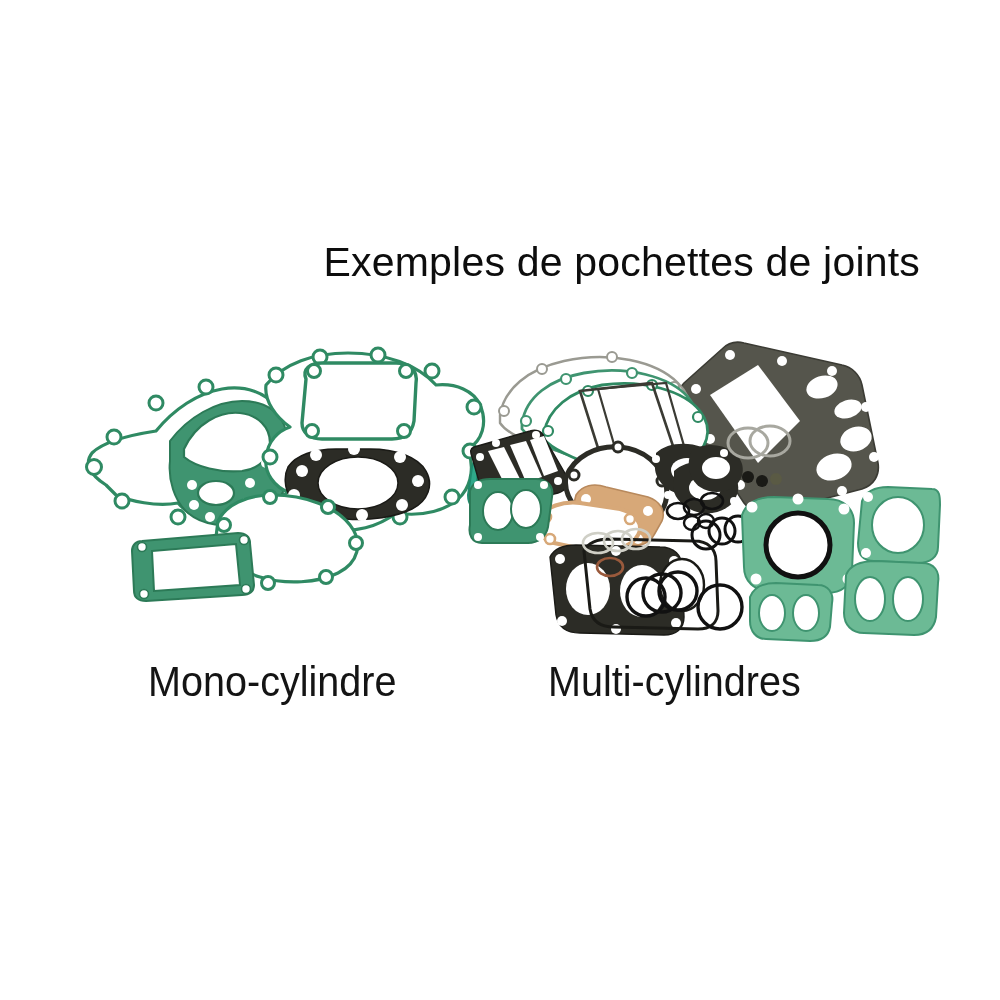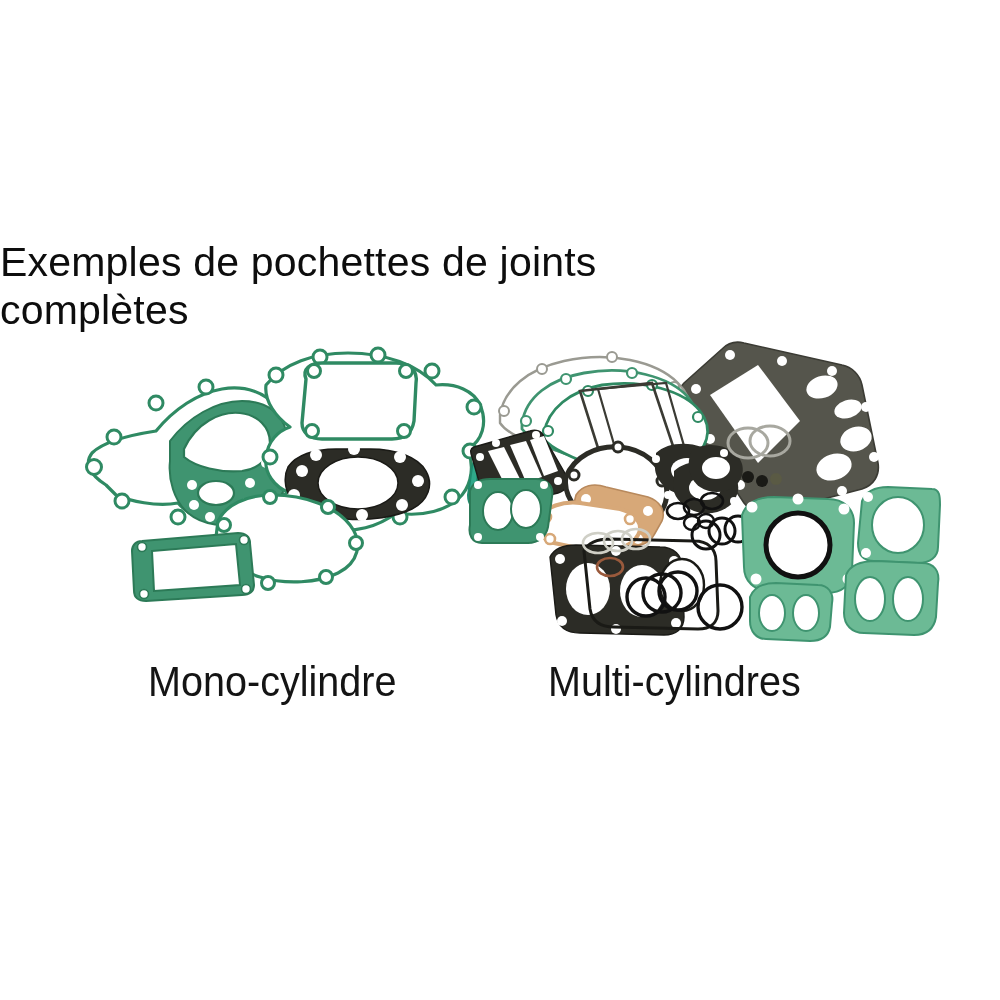--- a/index.html
+++ b/index.html
@@ -13,21 +13,21 @@
     height: 1000px;
     background: #ffffff;
     overflow: hidden;
     font-family: "Liberation Sans", sans-serif;
   }
   #title-block {
     position: absolute;
     left: 0;
     top: 238px;
     width: 920px;
-    text-align: left;
+    text-align: right;
   }
   .title-line {
     display: block;
     color: #0d0d0d;
     font-size: 41px;
     line-height: 48px;
     letter-spacing: 0.2px;
     white-space: nowrap;
   }
   .caption {
@@ -50,21 +50,20 @@
   #photo-multi { left: 470px; top: 335px; width: 470px; height: 305px; }
   svg { display: block; overflow: visible; }
 </style>
 </head>
 <body>
 
 <div id="page">
 
   <div id="title-block">
     <span class="title-line">Exemples de pochettes de joints</span>
-    <span class="title-line">complètes</span>
   </div>
 
   <div class="photo" id="photo-mono">
     <svg width="430" height="290" viewBox="0 0 430 290">
       <defs>
         <g id="m-holes"></g>
       </defs>
 
       <g>
         <path d="M36 140 C20 130 14 118 22 108 C34 96 60 90 86 86

